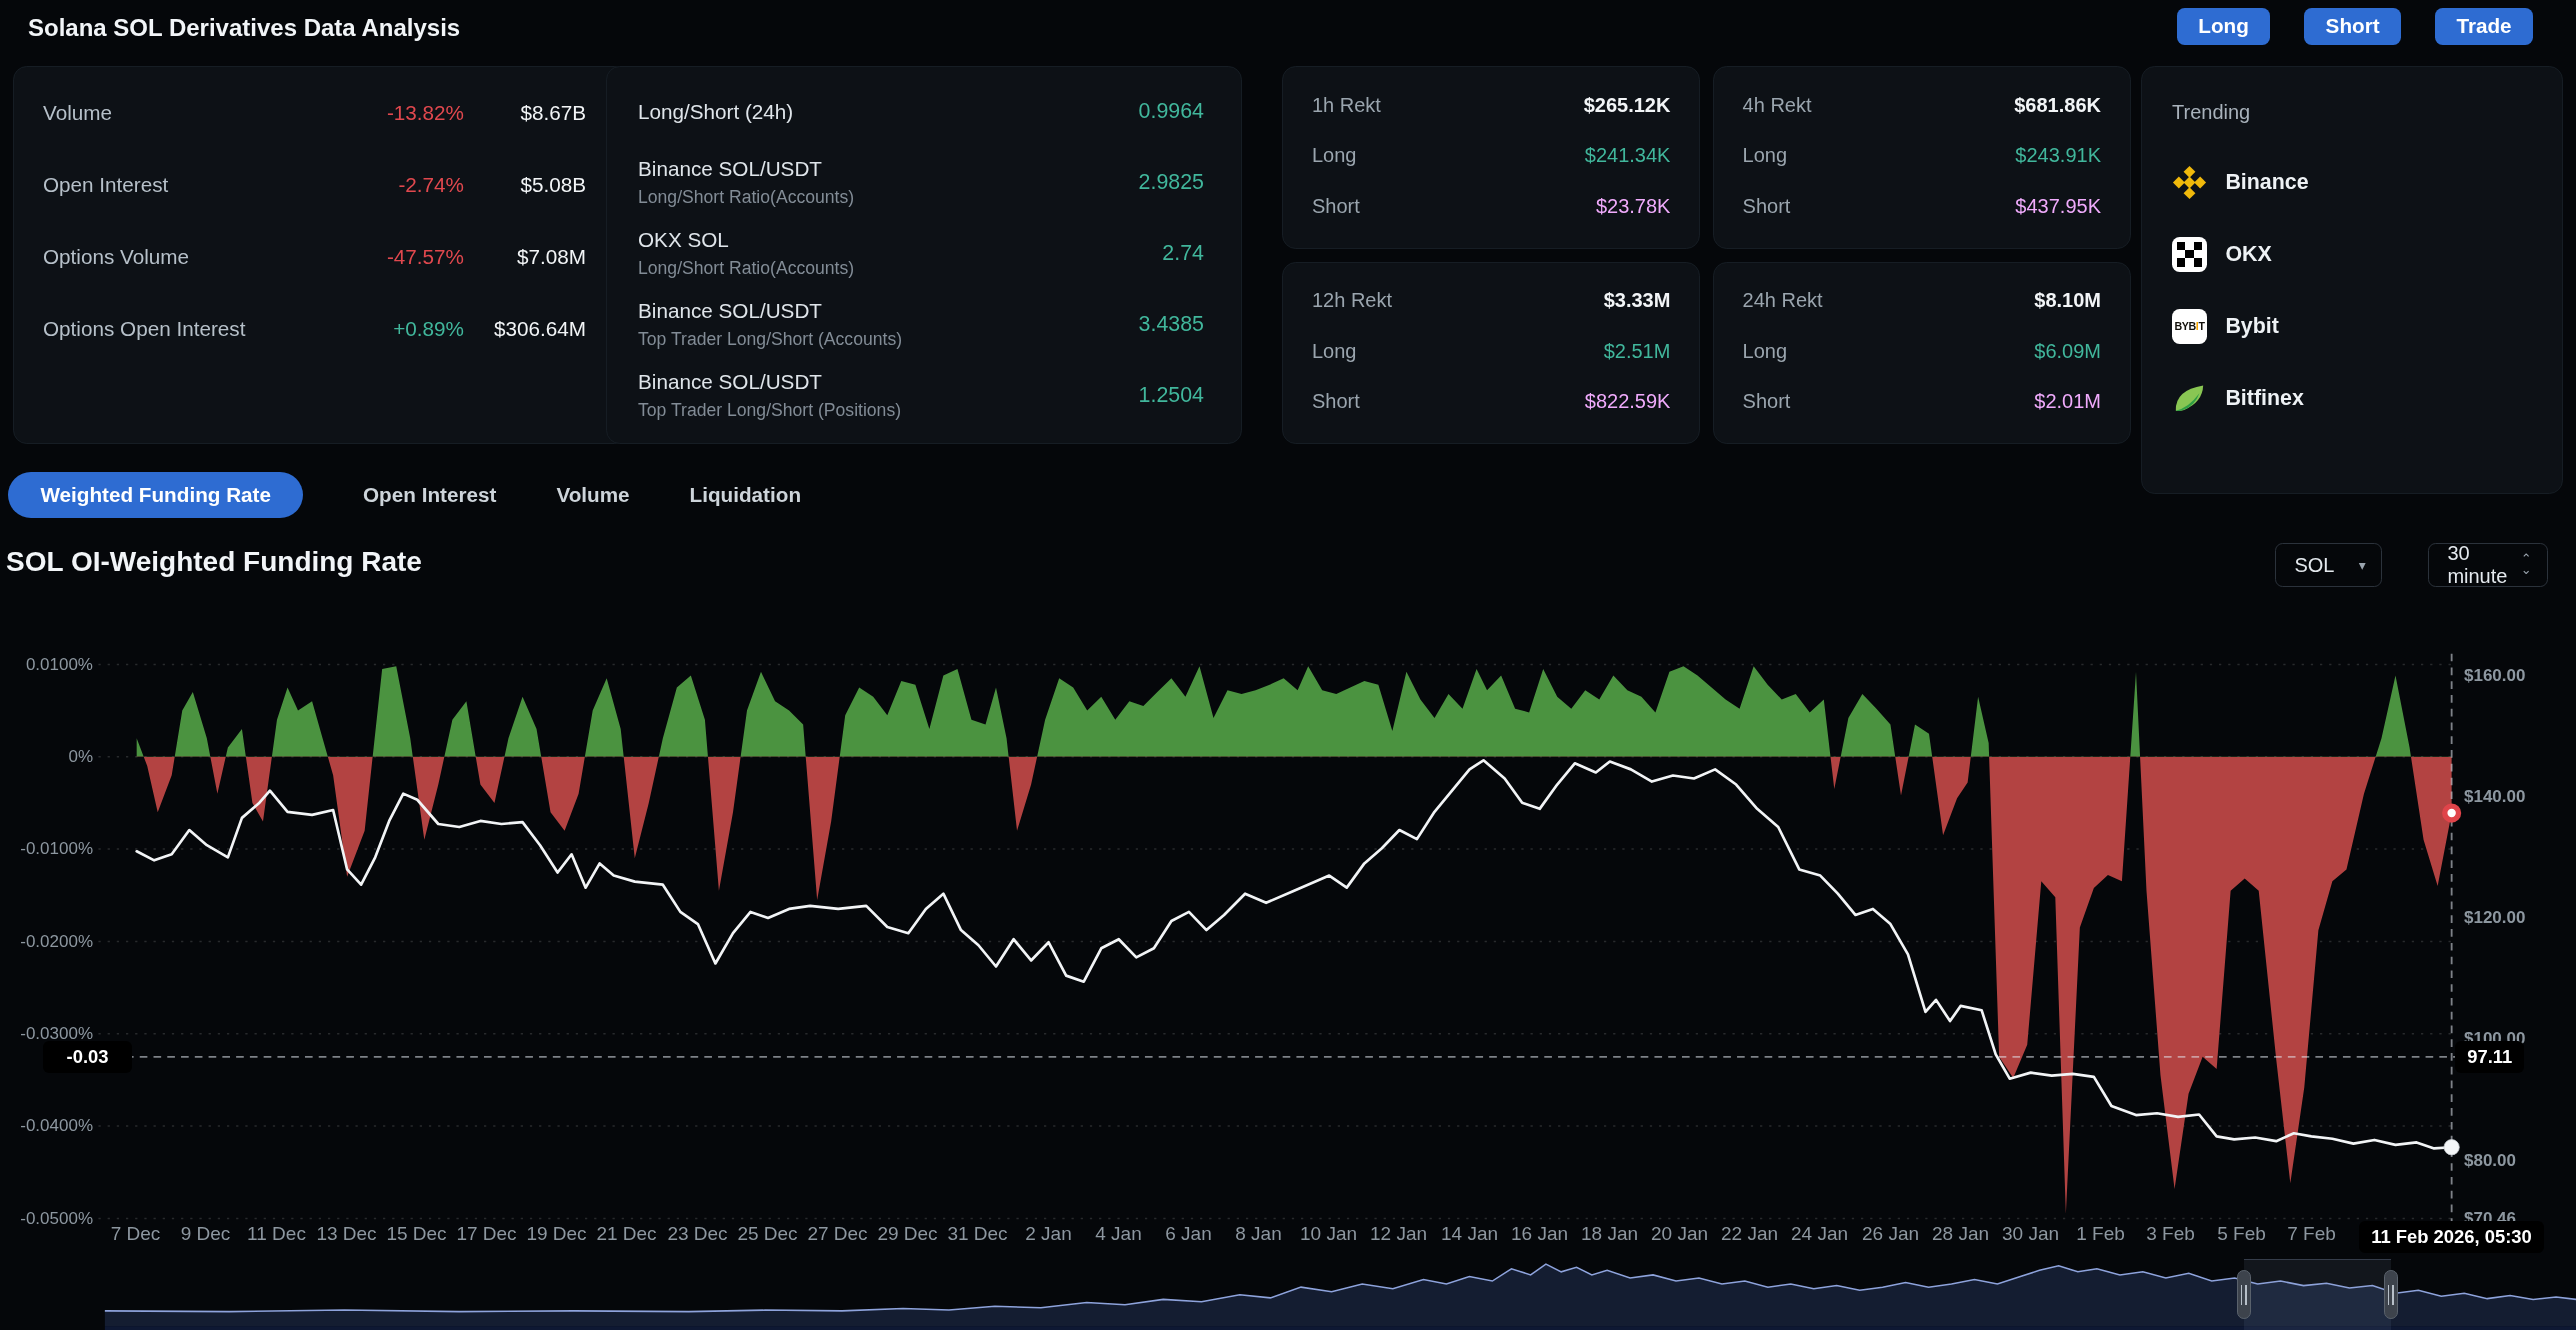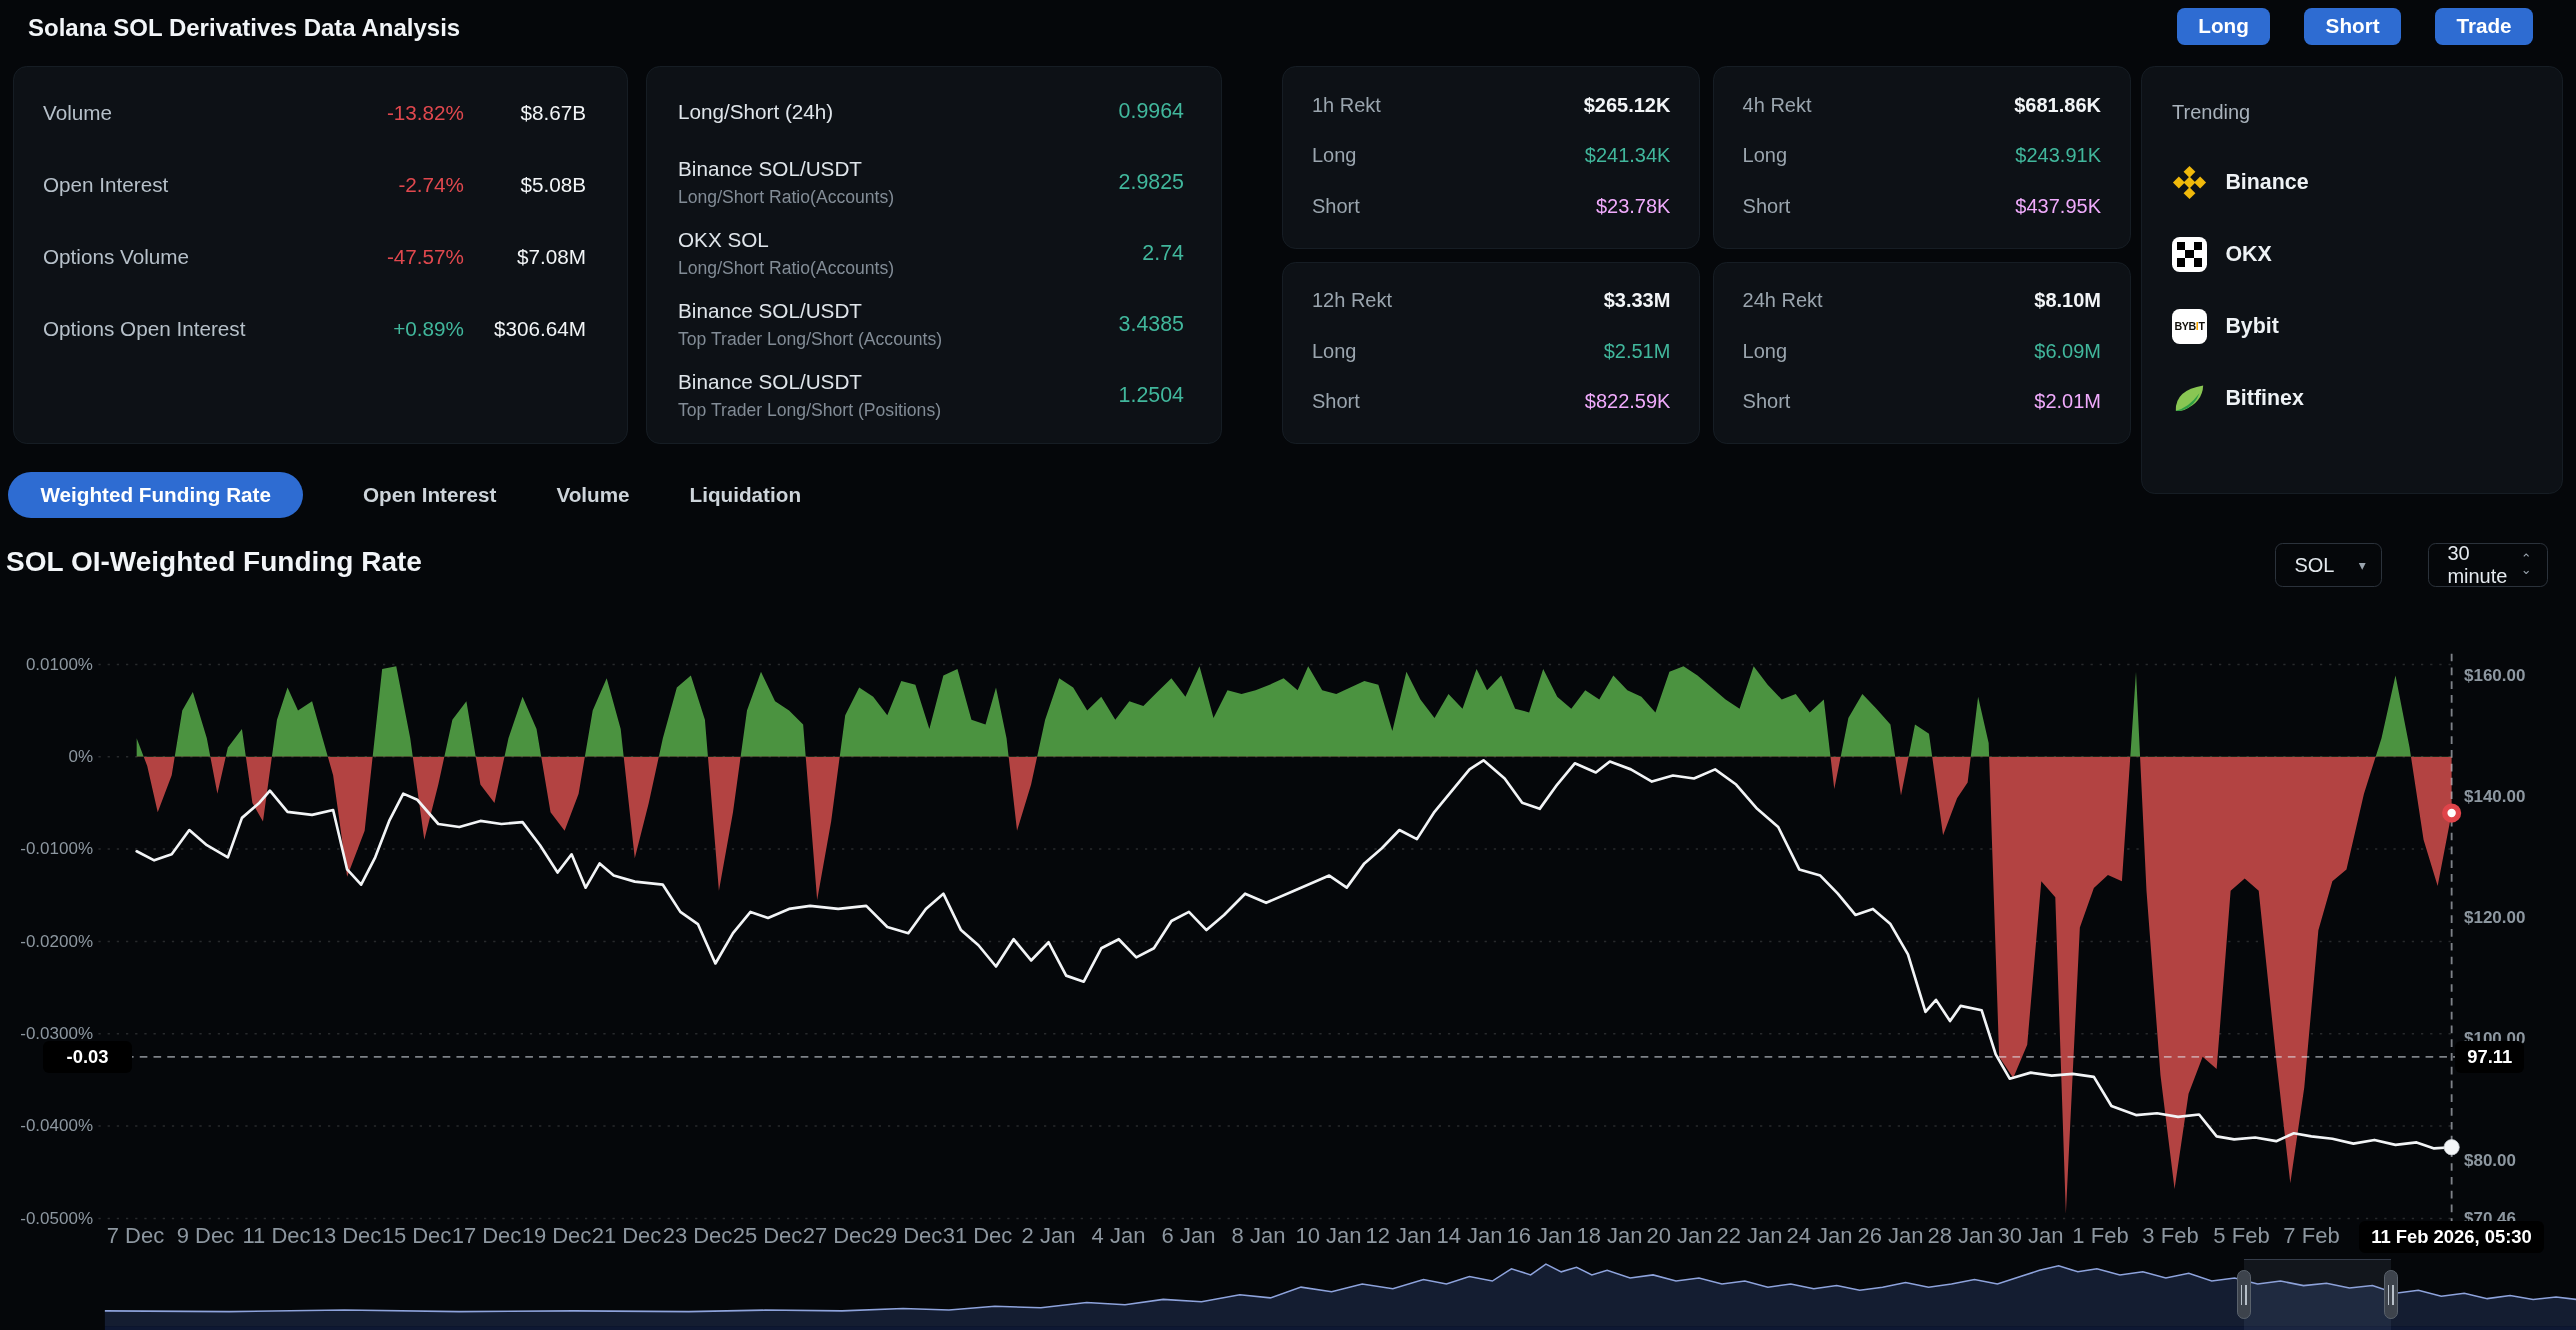--- a/index.html
+++ b/index.html
@@ -9,21 +9,21 @@
 
   
   .hdr-title { position:absolute; left:28px; top:13.8px; font-size:24px; font-weight:600; color:#f2f5f8; }
   .hdr-btns { position:absolute; right:43px; top:7.7px; display:flex; gap:34px; }
   .hdr-btn { height:37px; padding:0 21.4px; border-radius:7.7px; background:var(--accent,#2e6cd2);
     color:#fff; font-size:20.7px; font-weight:700; display:flex; align-items:center; border:none; cursor:pointer; }
 
   
   .card { position:absolute; background:#0d1116; border:0.8px solid #161d24; border-radius:13.8px; }
   #card-stats  { left:13px;   top:66px; width:615px;  height:378px; padding:34px 41px 0 29px; }
-  #card-ratio  { left:646px;  top:66px; width:576px;  height:378px; padding:9.2px 37px 0 31px; }
+  #card-ratio  { left:606px;  top:66px; width:636px;  height:378px; padding:9.2px 37px 0 31px; }
   #rekt-grid   { position:absolute; left:1282px; top:66px; width:849px; height:378px;
     display:grid; grid-template-columns:1fr 1fr; grid-template-rows:1fr 1fr; gap:13px 12.2px; }
   .rekt-card { position:relative; background:#0d1116; border:0.8px solid #161d24; border-radius:13.8px;
     padding:27.6px 29px 0 29px; display:flex; flex-direction:column; gap:29px; }
   #card-trending { left:2141px; top:66px; width:422px; height:428px; padding:34px 31px 0 30px; }
 
   .stat-row { display:flex; align-items:center; height:23px; margin-bottom:49px; }
   .stat-label { flex:1; font-size:20.7px; color:#b6c0c9; }
   .stat-change { width:145px; text-align:right; font-size:20.7px; font-weight:500; }
   .stat-value { width:122px; text-align:right; font-size:20.7px; font-weight:400; color:#f2f5f7; }
@@ -71,21 +71,21 @@
   #legend { position:absolute; left:0; top:614px; width:2576px; display:flex; justify-content:center; gap:37px; }
   .lg-item { display:flex; align-items:center; gap:10.7px; cursor:pointer; }
   .lg-sq { width:17px; height:17px; border-radius:3.1px; }
   .lg-lb { font-size:19px; color:#e3e8ec; }
 
   
   #chart-wrap { position:absolute; left:0; top:643px; width:2576px; height:612px; }
   .ax-left { position:absolute; left:0; width:93px; text-align:right; font-size:17px; color:#8d97a0; }
   .ax-right { position:absolute; left:2464px; font-size:17px; color:#8d97a0;font-weight:bold; }
   .x-tick { position:absolute; top:1223px; width:107px; margin-left:-54px; text-align:center;
-    font-size:22px; color:#8d97a0; white-space:nowrap; }
+    font-size:19px; color:#8d97a0; white-space:nowrap; }
   .bk-label { position:absolute; background:#000; color:#fff; font-size:18.4px; font-weight:700;
     border-radius:6.1px; height:32px; display:flex; align-items:center; justify-content:center; padding:0 12.2px; z-index:6; }
 
   
   #nav-wrap { position:absolute; left:0; top:1255px; width:2576px; height:75px; }
   #nav-window { position:absolute; top:3.8px; height:71px; background:rgba(135,155,200,0.10);
     border-top:0.8px solid rgba(160,175,210,0.25); z-index:2; cursor:grab; }
   .nav-handle { position:absolute; top:15.3px; width:13.8px; height:49px; border-radius:6.9px;
     background:#3d434c; border:0.8px solid #5a626c; z-index:3; display:flex; align-items:center;
     justify-content:center; gap:3.1px; cursor:ew-resize; }

